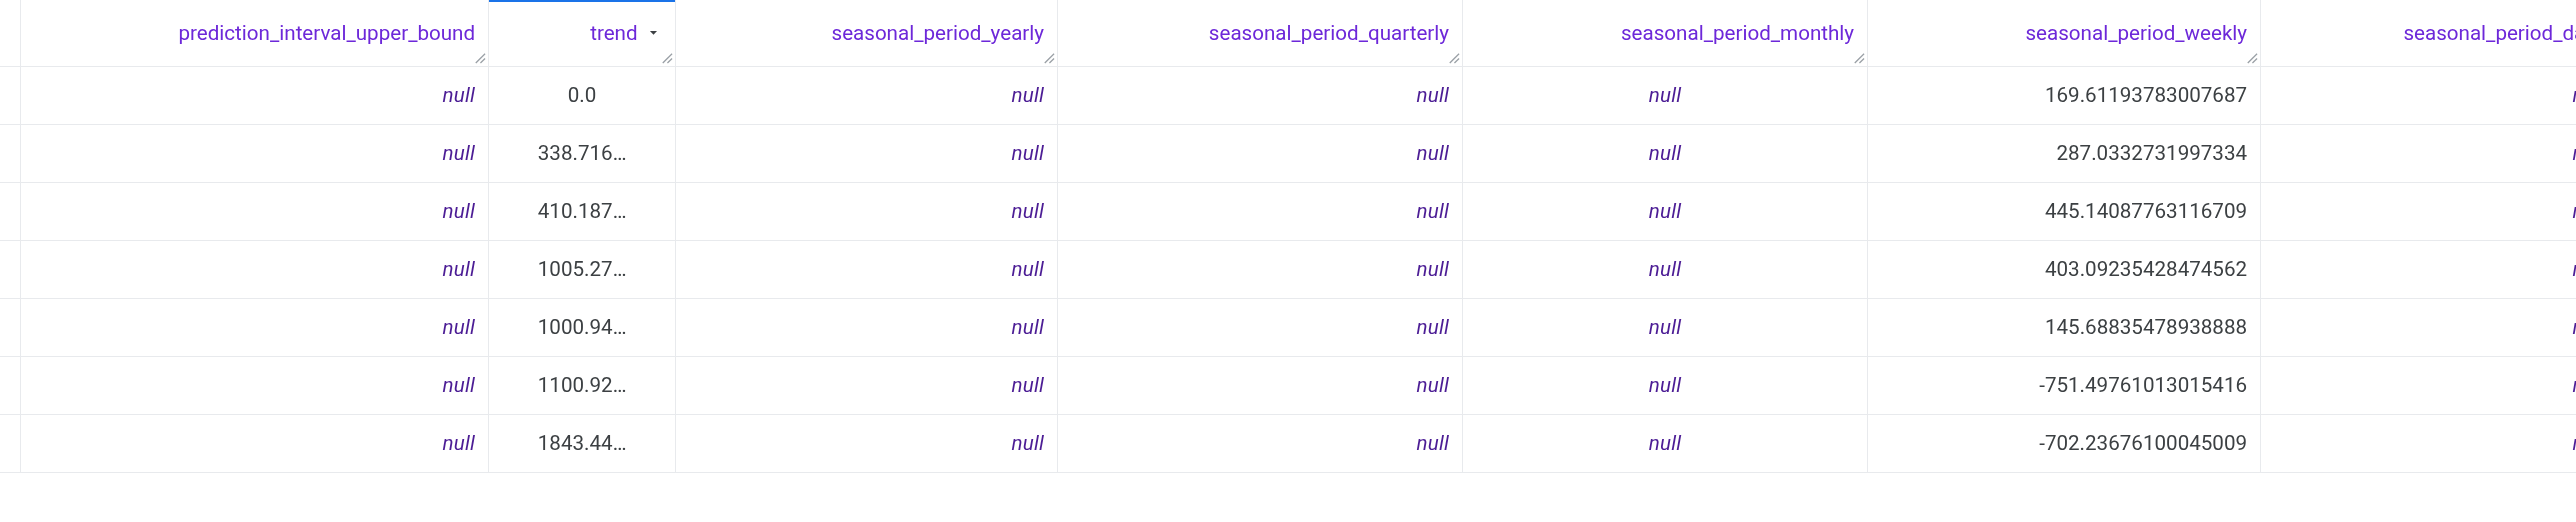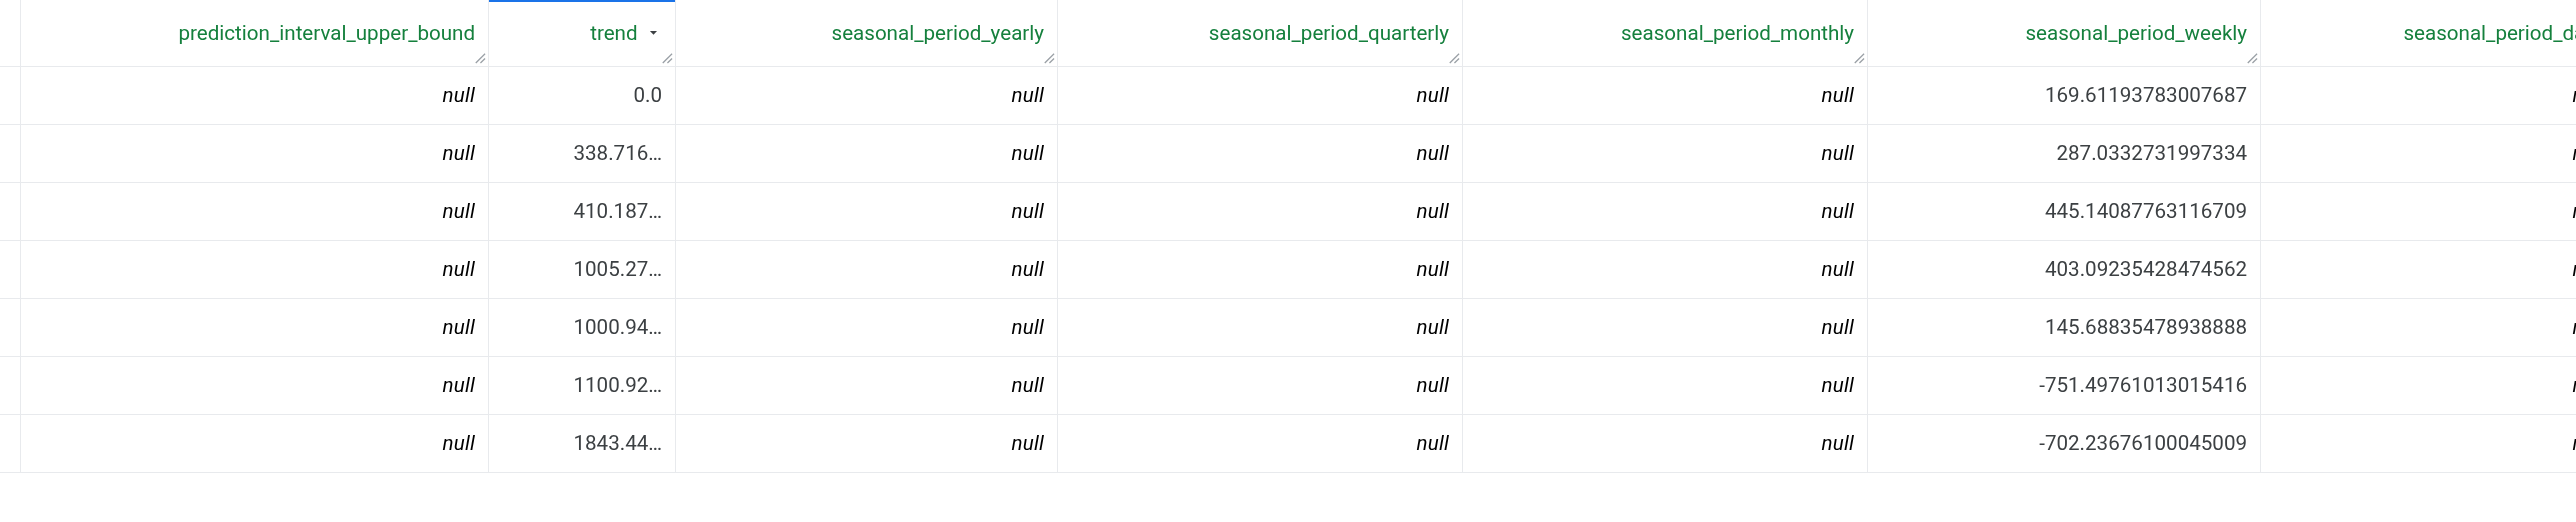--- a/index.html
+++ b/index.html
@@ -27,40 +27,40 @@
     height: 58px;
     vertical-align: middle;
     position: relative;
     white-space: nowrap;
     overflow: hidden;
     text-overflow: ellipsis;
   }
   .th {
     height: 66px;
     font-weight: 400;
-    color: #15803d;
+    color: #6d28d9;
     text-align: right;
     background: #fff;
     border-top: none;
   }
   .th-inner {
     display: flex;
     align-items: center;
     justify-content: flex-end;
     gap: 7.5px;
     overflow: hidden;
   }
   .th-label {
     overflow: hidden;
     text-overflow: ellipsis;
     white-space: nowrap;
   }
   .td { text-align: right; }
   .null {
-    color: #000000;
+    color: #4c1d95;
     font-style: italic;
     letter-spacing: 0.2px;
   }
   .cell-value {
     overflow: hidden;
     text-overflow: ellipsis;
     white-space: nowrap;
     display: block;
   }
   .resize-handle {
@@ -80,24 +80,24 @@
     height: 3.7px;
     background: #1a73e8;
   }
   .sort-icon {
     display: inline-flex;
     align-items: center;
   }
   
   .col-lead { width: 20.6px; }
   .col-0 { width: 468px; }
-  .col-1 { width: 187px; }
+  .col-1 { width: 187px; text-align: center; }
   .col-2 { width: 382px; }
   .col-3 { width: 405px; margin-top: 36px; }
-  .col-4 { width: 405px; }
+  .col-4 { width: 405px; text-align: center; }
   .col-5 { width: 393px; margin-top: 44px; }
   .col-6 { width: 358px; }
   .th.col-lead, .td.col-lead { padding: 0; border-left: none; }
   .td.col-lead { background:#fff; }
 </style>
 </head>
 <body>
 
 <div class="table">
   <div class="thead">

